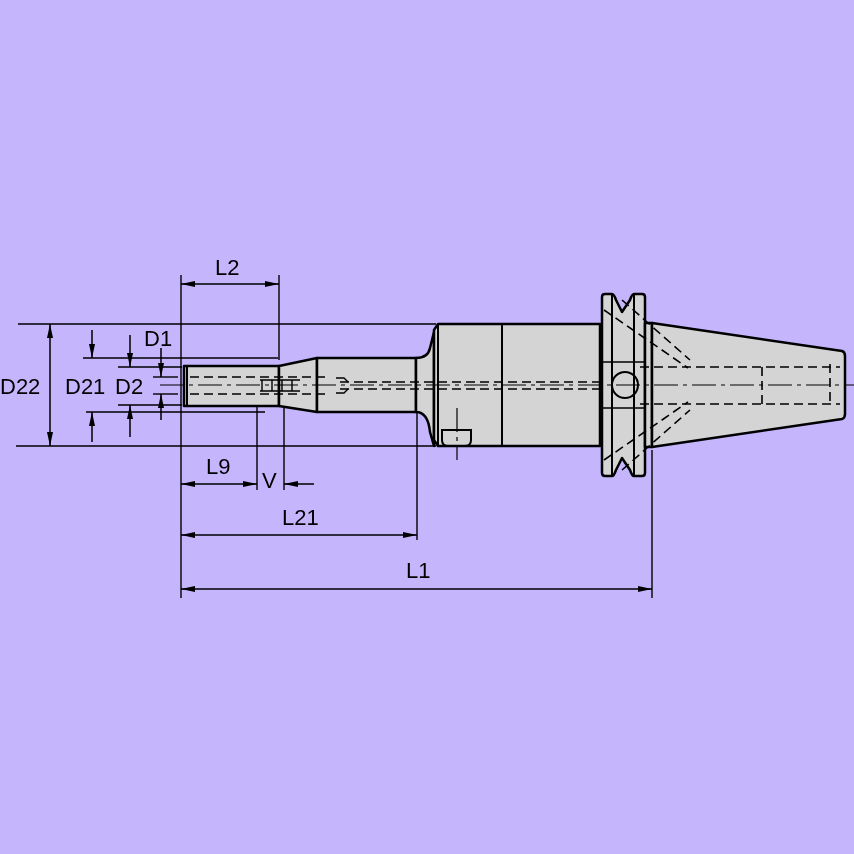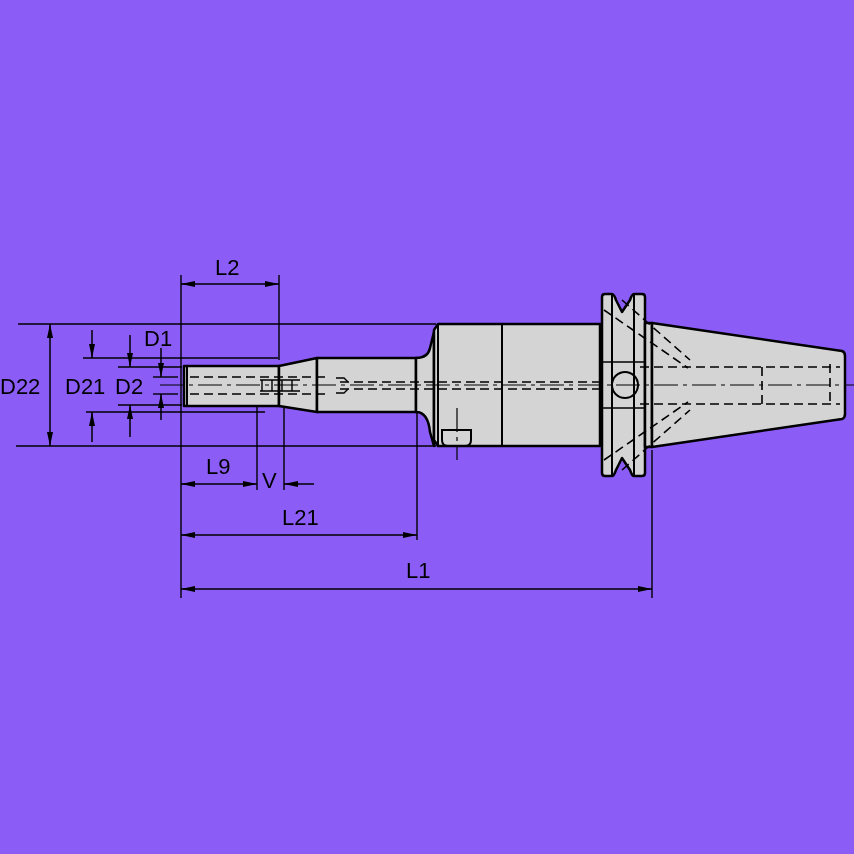--- a/index.html
+++ b/index.html
@@ -1,16 +1,16 @@
 <!DOCTYPE html>
 <html><head>
   <meta charset="utf-8">
   <style>
     html, body { margin: 0; padding: 0; background: #ffffff; }
-    #canvas { width: 854px; height: 854px; position: relative; background: #8b5cf6; }
+    #canvas { width: 854px; height: 854px; position: relative; background: #c4b5fd; }
     svg { display: block; }
     .lbl { font-family: "Liberation Sans", sans-serif; font-size: 22px; fill: #000; }
     .body { fill: #d4d4d4; stroke: #000; stroke-width: 2.5; stroke-linejoin: round; }
     .edge { fill: none; stroke: #000; stroke-width: 2; }
     .thin { fill: none; stroke: #000; stroke-width: 1.4; }
     .hid { fill: none; stroke: #000; stroke-width: 1.6; stroke-dasharray: 9 5; }
     .ctr { fill: none; stroke: #000; stroke-width: 1.2; stroke-dasharray: 24 5 4 5; }
     .dim { fill: none; stroke: #000; stroke-width: 1.5; }
     .arr { fill: #000; }
   </style>

